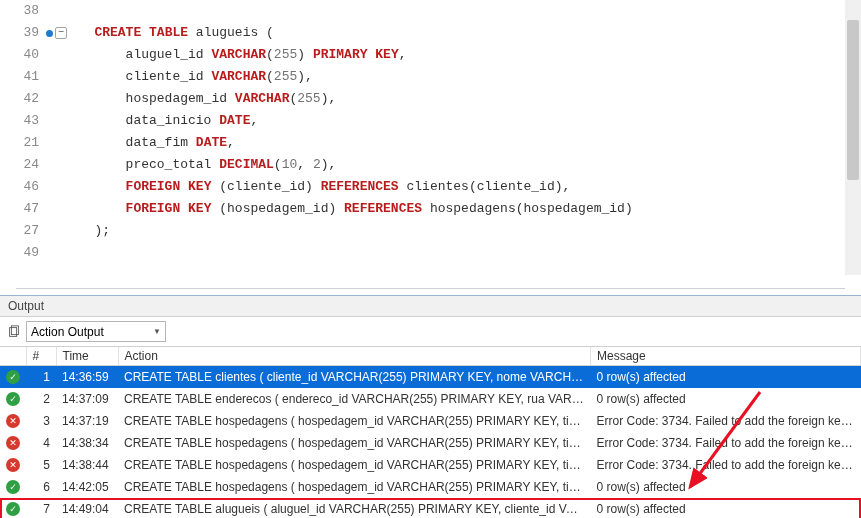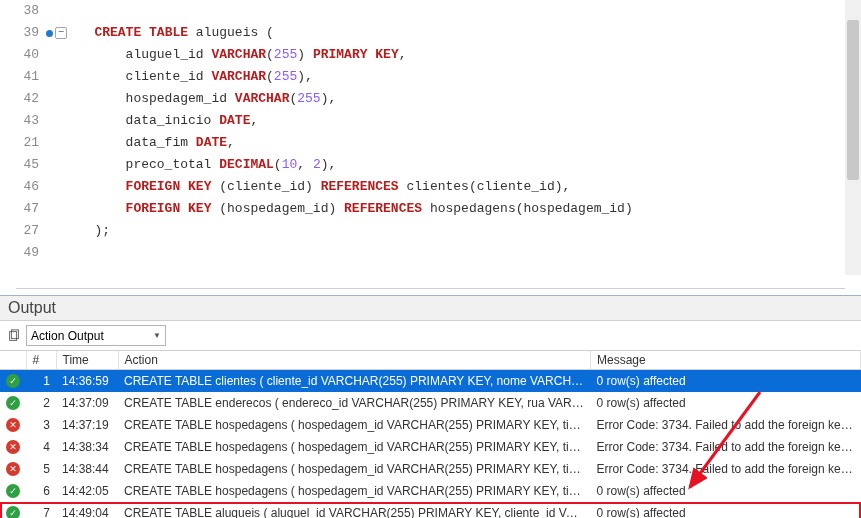--- a/index.html
+++ b/index.html
@@ -46,35 +46,35 @@
   border: 1px solid #a5a5a5;
   border-radius: 2px;
   font-size: 10px;
   line-height: 10px;
   text-align: center;
   color: #555;
   background: #fff;
 }
 .code { flex: 1; white-space: pre; color: #333; }
 .kw { color: #b91c1c; font-weight: bold; }
-.num2 { color: #8b5cf6; }
+.num2 { color: #737373; }
 
 .divider {
   border-top: 1px solid #cfcfcf;
   margin: 8px 16px 0 16px;
 }
 
 .output-panel {
   border-top: 1px solid #99b4d1;
   margin-top: 6px;
 }
 .output-title {
   background: #f1f1f1;
   padding: 3px 8px;
-  font-size: 16px;
+  font-size: 12px;
   color: #444;
   border-bottom: 1px solid #d0d0d0;
 }
 .output-toolbar {
   display: flex;
   align-items: center;
   gap: 4px;
   padding: 4px 6px;
   border-bottom: 1px solid #d0d0d0;
   background: #fff;
@@ -203,21 +203,21 @@
         <div class="ln">
           <span class="num">42</span>
         </div>
         <div class="ln">
           <span class="num">43</span>
         </div>
         <div class="ln">
           <span class="num">21</span>
         </div>
         <div class="ln">
-          <span class="num">45</span>
+          <span class="num">24</span>
         </div>
         <div class="ln">
           <span class="num">46</span>
         </div>
         <div class="ln">
           <span class="num">47</span>
         </div>
         <div class="ln">
           <span class="num">27</span>
         </div>

